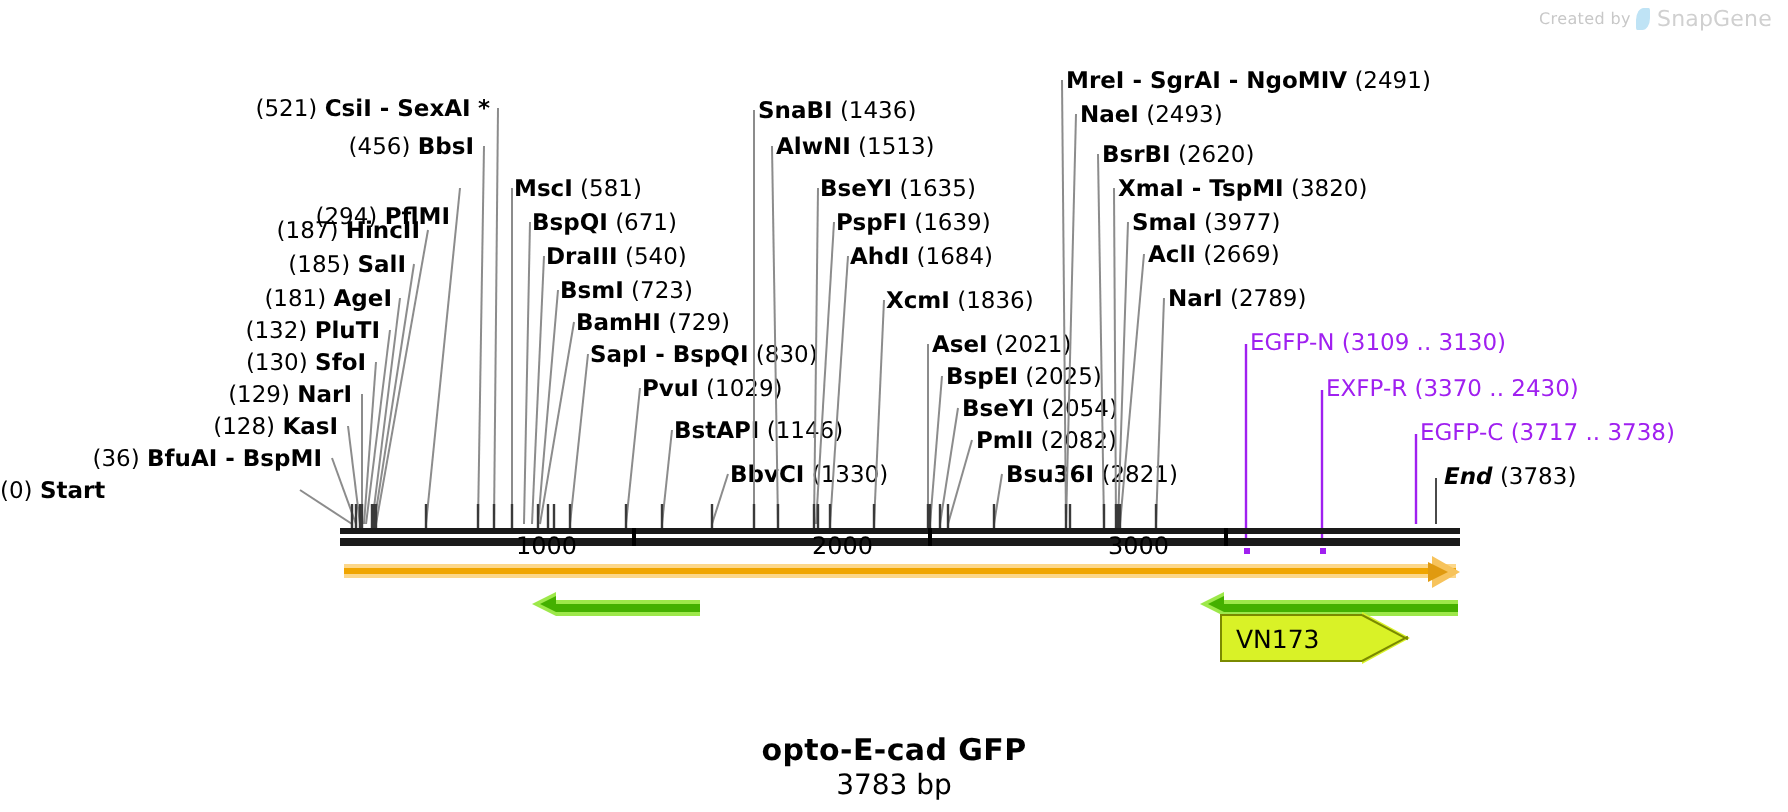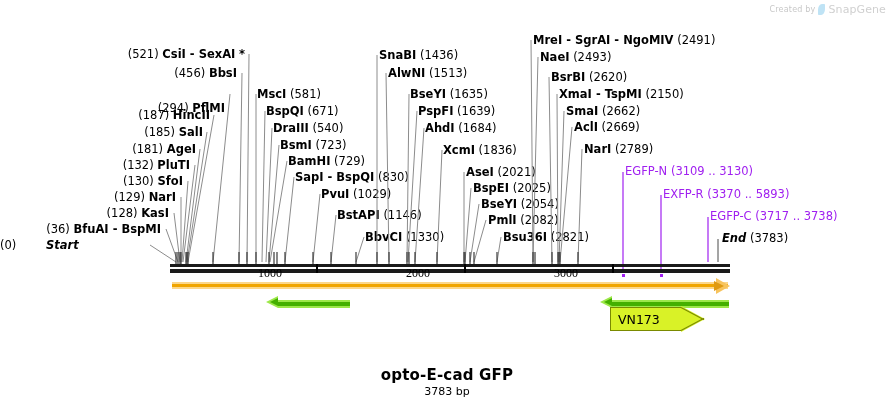--- a/index.html
+++ b/index.html
@@ -28,24 +28,24 @@
   .lbl.r{text-align:right;}
 
   .feat{white-space:nowrap;font-size:11.5px;color:#a020f0;line-height:1;}
   .feat .fnm{}
   .feat .fpos{}
 
   .endlbl{white-space:nowrap;font-size:11.5px;line-height:1;}
   .endlbl .e{font-weight:bold;font-style:italic;color:#000;}
   .endlbl .p{color:#000;}
   .startlbl{white-space:nowrap;font-size:11.5px;line-height:1;}
-  .startlbl .e{font-weight:bold;font-style:italic;margin-left:26px;}
-
-  
-  #ruler-wrap{left:0;top:0;width:894px;height:406px;pointer-events:none;font-family:Liberation Serif, serif;}
+  .startlbl .e{font-weight:bold;}
+
+  
+  #ruler-wrap{left:0;top:0;width:894px;height:406px;pointer-events:none;}
   #axis-top{left:170px;top:264px;width:560px;height:3px;background:#1a1a1a;}
   #axis-bot{left:170px;top:269px;width:560px;height:4px;background:#1a1a1a;}
   .scalenum{position:absolute;font-size:12px;color:#000;white-space:nowrap;}
   .scaletick{position:absolute;background:#000;width:2px;height:9px;}
 
   
   #orange-track{left:172px;top:282px;width:556px;height:7px;
      background:#f0a500;border-top:2px solid #fcd78a;border-bottom:2px solid #fcd78a;
      box-sizing:border-box;}
   #orange-head{left:716px;top:278px;width:0;height:0;
@@ -75,21 +75,21 @@
   #vn173 .headline1{position:absolute;left:71px;top:0px;width:26px;height:1px;
      background:#7a8a00;transform-origin:left center;transform:rotate(28deg);}
   #vn173 .headline2{position:absolute;left:71px;top:23px;width:26px;height:1px;
      background:#7a8a00;transform-origin:left center;transform:rotate(-28deg);}
   #vn173 .txt{position:absolute;left:8px;top:5px;font-size:12.5px;color:#000;}
 
   
   #title{left:0;top:366px;width:894px;text-align:center;
      font-size:15px;font-weight:bold;color:#000;letter-spacing:.2px;}
   #subtitle{left:0;top:385px;width:894px;text-align:center;
-     font-size:11px;color:#000;}
+     font-size:14px;color:#000;}
 </style>
 </head>
 <body>
 
 <div class="abs" id="watermark">
   <span class="cb">Created by</span>
   <span class="leaf"></span>
   <span class="sg">SnapGene</span>
 </div>
 
@@ -232,42 +232,42 @@
 <div class="abs lbl" style="left:540px;top:52px;">
   <span class="nm">NaeI</span>
   <span class="pos">(2493)</span>
 </div>
 <div class="abs lbl" style="left:551px;top:72px;">
   <span class="nm">BsrBI</span>
   <span class="pos">(2620)</span>
 </div>
 <div class="abs lbl" style="left:559px;top:89px;">
   <span class="nm">XmaI</span><span class="sep"> - </span><span class="nm">TspMI</span>
-  <span class="pos">(2150)</span>
+  <span class="pos">(3820)</span>
 </div>
 <div class="abs lbl" style="left:566px;top:106px;">
   <span class="nm">SmaI</span>
-  <span class="pos">(2662)</span>
+  <span class="pos">(3977)</span>
 </div>
 <div class="abs lbl" style="left:574px;top:122px;">
   <span class="nm">AclI</span>
   <span class="pos">(2669)</span>
 </div>
 <div class="abs lbl" style="left:584px;top:144px;">
   <span class="nm">NarI</span>
   <span class="pos">(2789)</span>
 </div>
 
 <div class="abs feat" style="left:625px;top:166px;">
   <span class="fnm">EGFP-N</span>
   <span class="fpos">(3109 .. 3130)</span>
 </div>
 <div class="abs feat" style="left:663px;top:189px;">
   <span class="fnm">EXFP-R</span>
-  <span class="fpos">(3370 .. 5893)</span>
+  <span class="fpos">(3370 .. 2430)</span>
 </div>
 <div class="abs feat" style="left:710px;top:211px;">
   <span class="fnm">EGFP-C</span>
   <span class="fpos">(3717 .. 3738)</span>
 </div>
 <div class="abs endlbl" style="left:722px;top:233px;">
   <span class="e">End</span>
   <span class="p">(3783)</span>
 </div>
 

